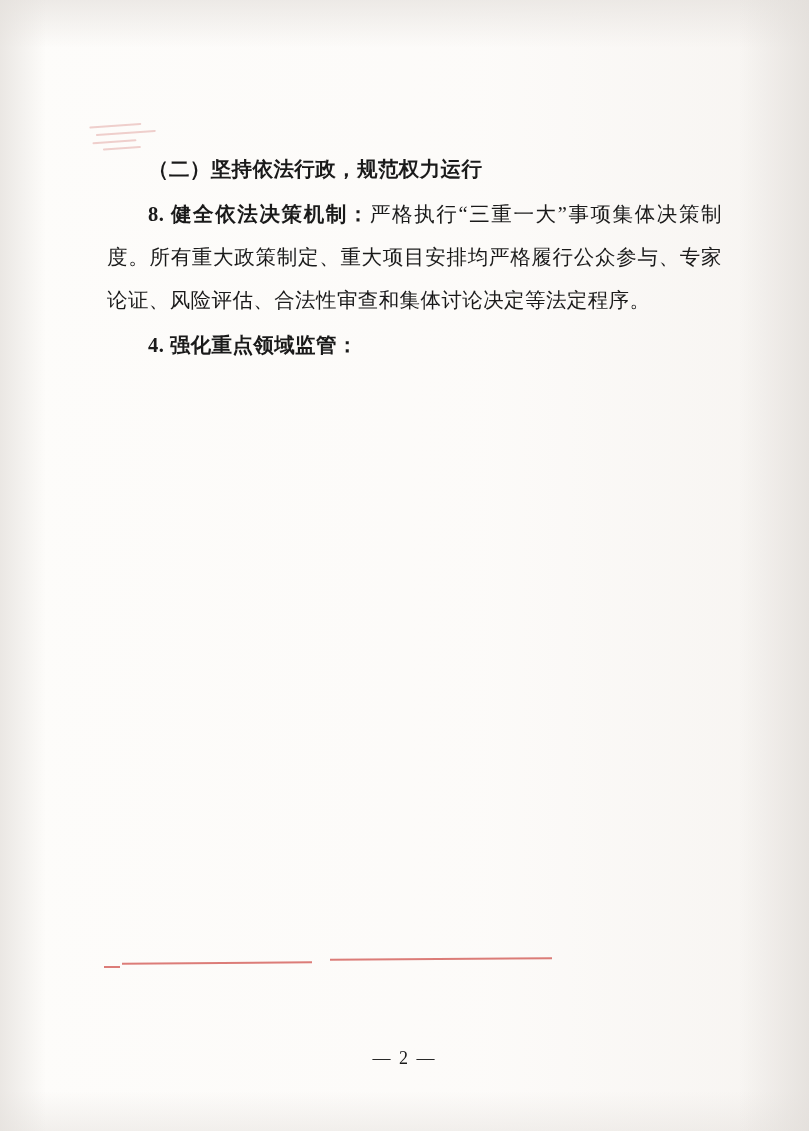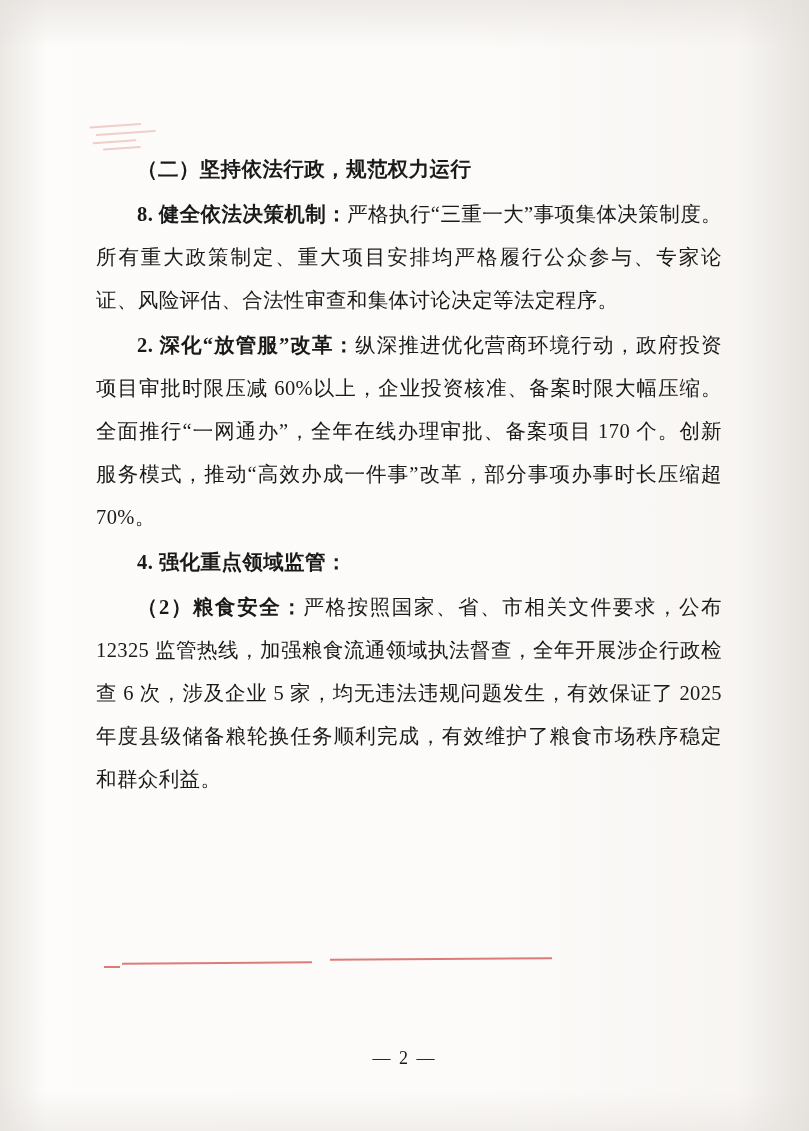--- a/index.html
+++ b/index.html
@@ -50,21 +50,21 @@
   }
 
   .content {
     position: absolute;
     left: 96px;
     top: 148px;
     width: 626px;
   }
 
   p.para {
-    margin: 0 0 2px 0;
+    margin: 0 0 2px 11px;
     font-size: 20.5px;
     line-height: 43px;
     letter-spacing: 0.4px;
     color: #1a1a1a;
     text-align: justify;
     text-justify: inter-ideograph;
     text-indent: 2em;
     font-family: "Liberation Serif", "DejaVu Serif", serif;
   }
   p.para.heading {
@@ -134,23 +134,21 @@
   <div class="stamp">
     <div class="s-line s1"></div>
     <div class="s-line s2"></div>
     <div class="s-line s3"></div>
     <div class="s-line s4"></div>
   </div>
 
   <div class="content">
     <p class="para heading">（二）坚持依法行政，规范权力运行</p>
     <p class="para"><b>8. 健全依法决策机制：</b>严格执行“三重一大”事项集体决策制度。所有重大政策制定、重大项目安排均严格履行公众参与、专家论证、风险评估、合法性审查和集体讨论决定等法定程序。</p>
-    <p class="para"><b>2. 深化“放管服”改革：</b>纵深推进优化营商环境行动，政府投资项目审批时限压减 60%以上，企业投资核准、备案时限大幅压缩。全面推行“一网通办”，全年在线办理审批、备案项目 170 个。创新服务模式，推动“高效办成一件事”改革，部分事项办事时长压缩超 70%。</p>
     <p class="para heading">4. 强化重点领域监管：</p>
-    <p class="para"><b>（2）粮食安全：</b>严格按照国家、省、市相关文件要求，公布 12325 监管热线，加强粮食流通领域执法督查，全年开展涉企行政检查 6 次，涉及企业 5 家，均无违法违规问题发生，有效保证了 2025 年度县级储备粮轮换任务顺利完成，有效维护了粮食市场秩序稳定和群众利益。</p>
   </div>
 
   <div class="redmark rm3"></div>
   <div class="redmark rm1"></div>
   <div class="redmark rm2"></div>
 
   <div class="page-number">— 2 —</div>
 </div>
 
 </body></html>

